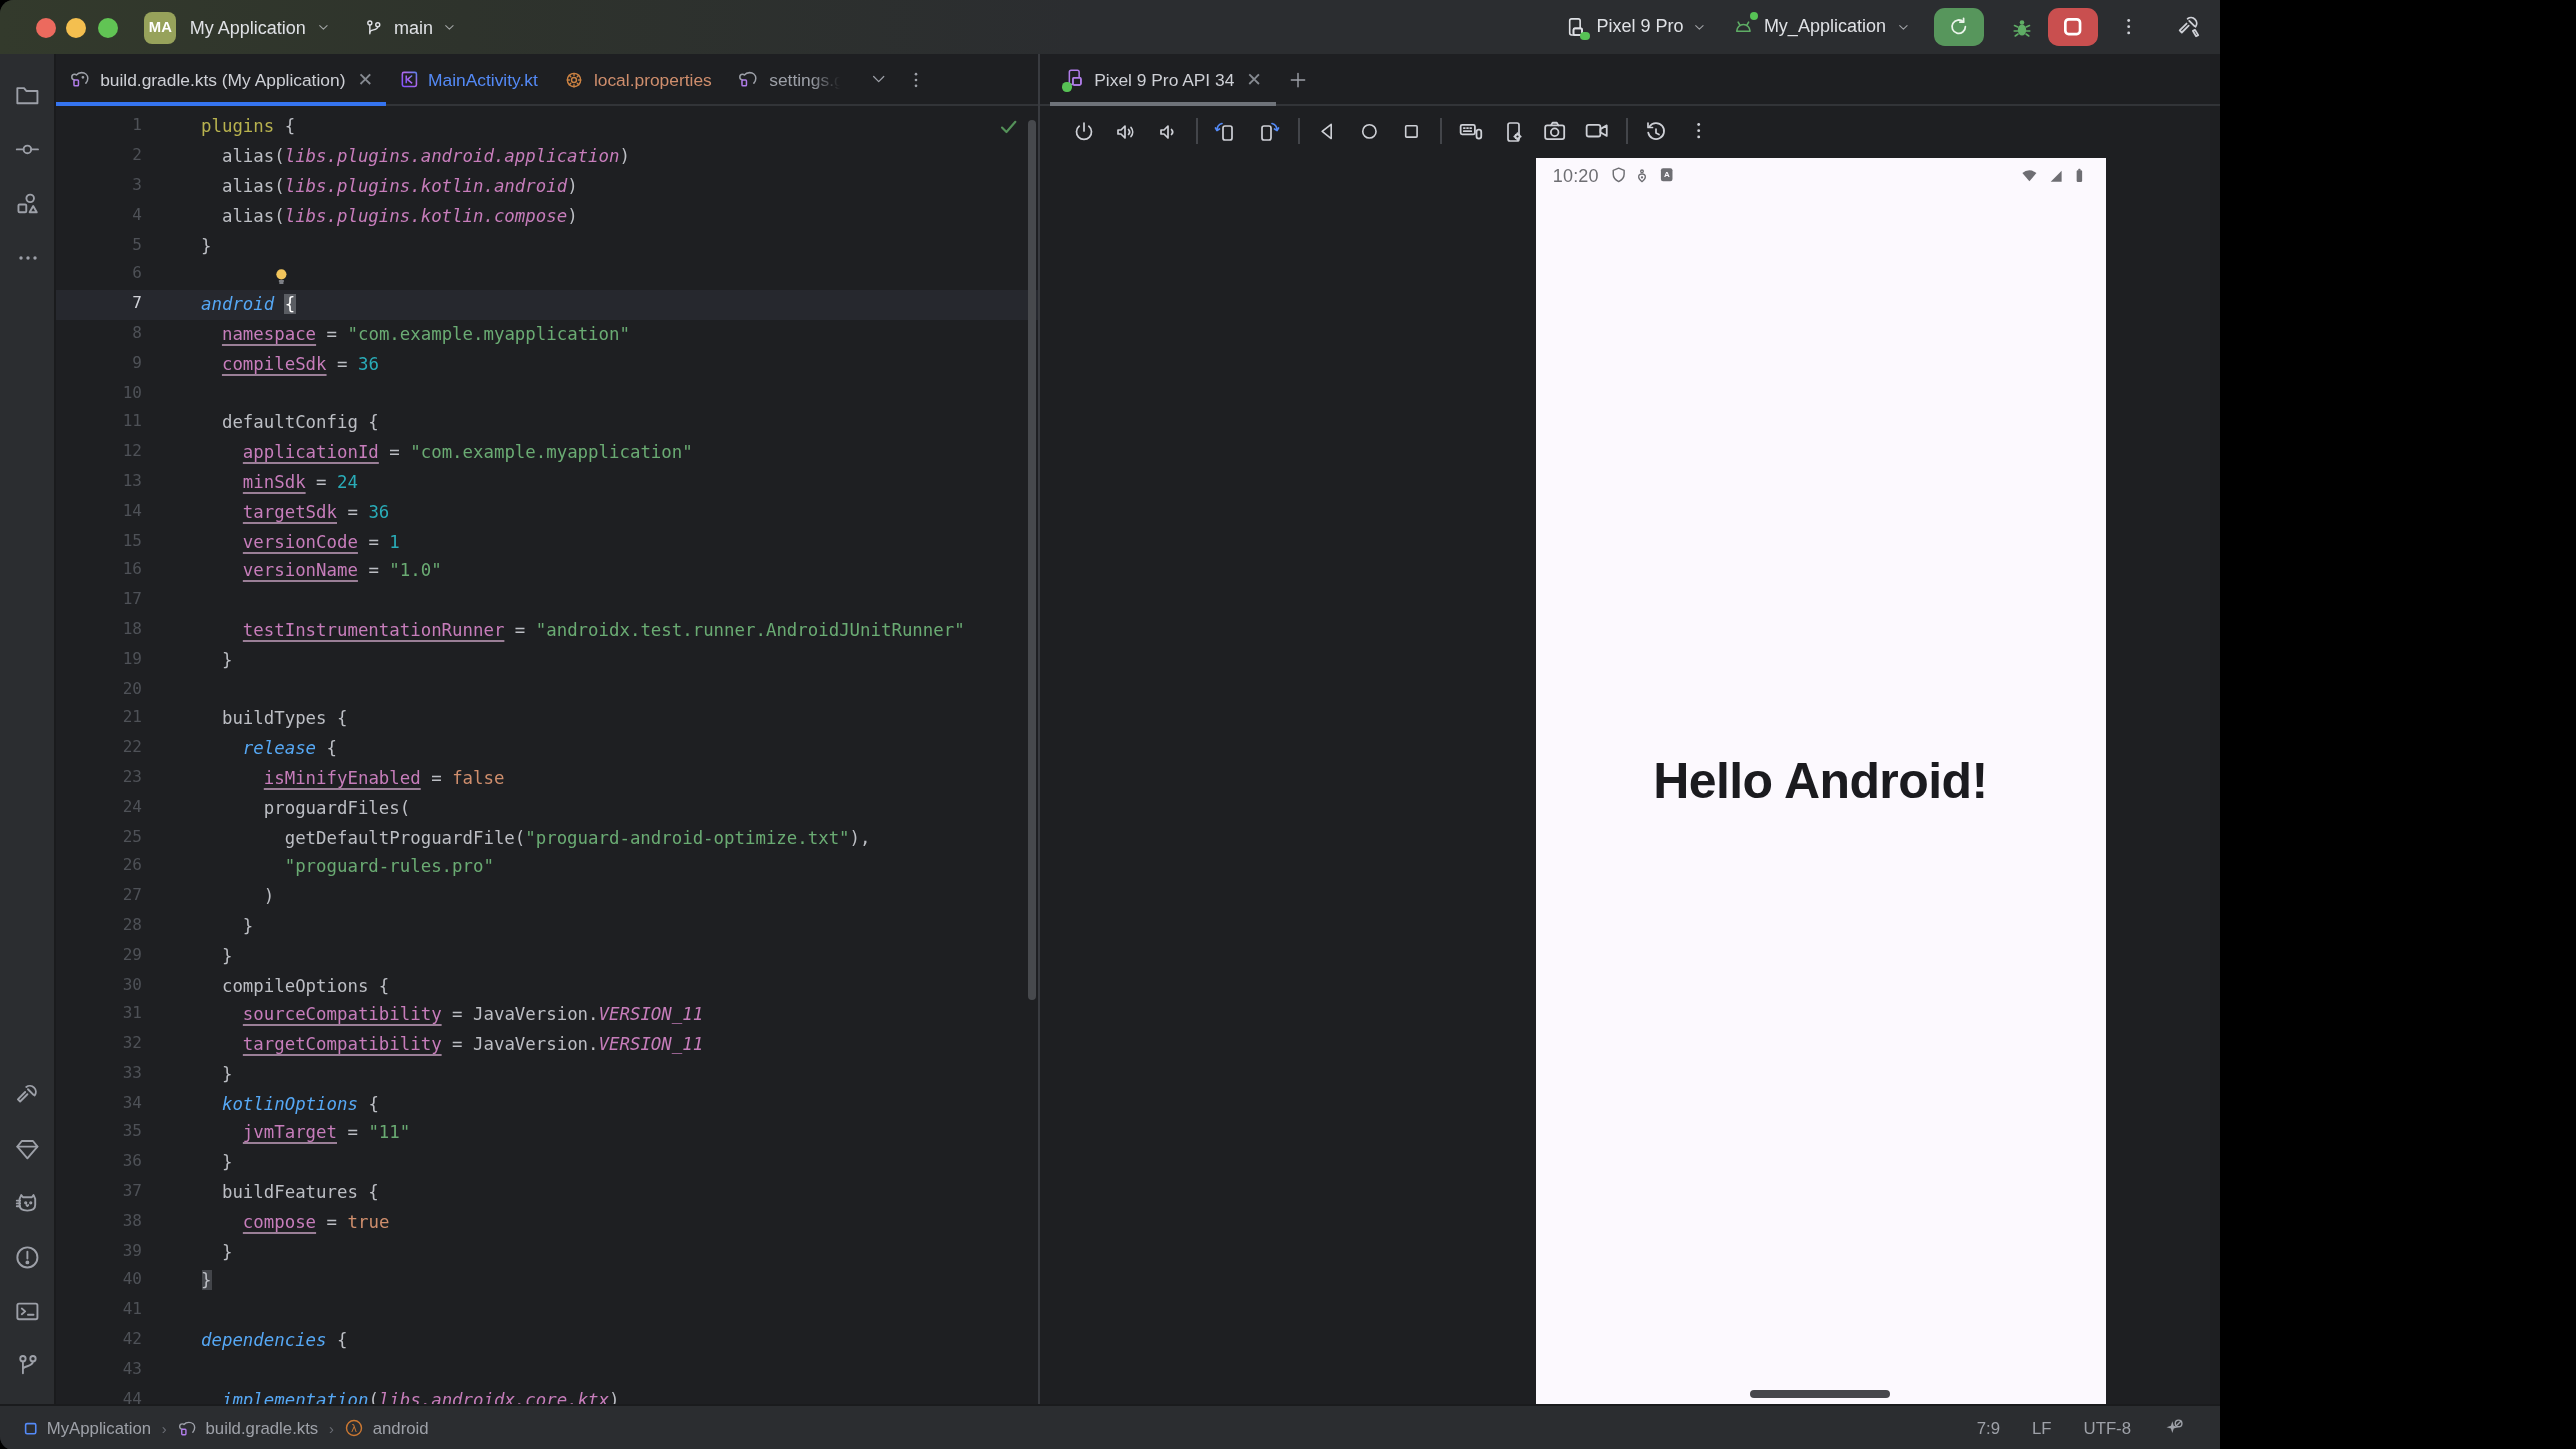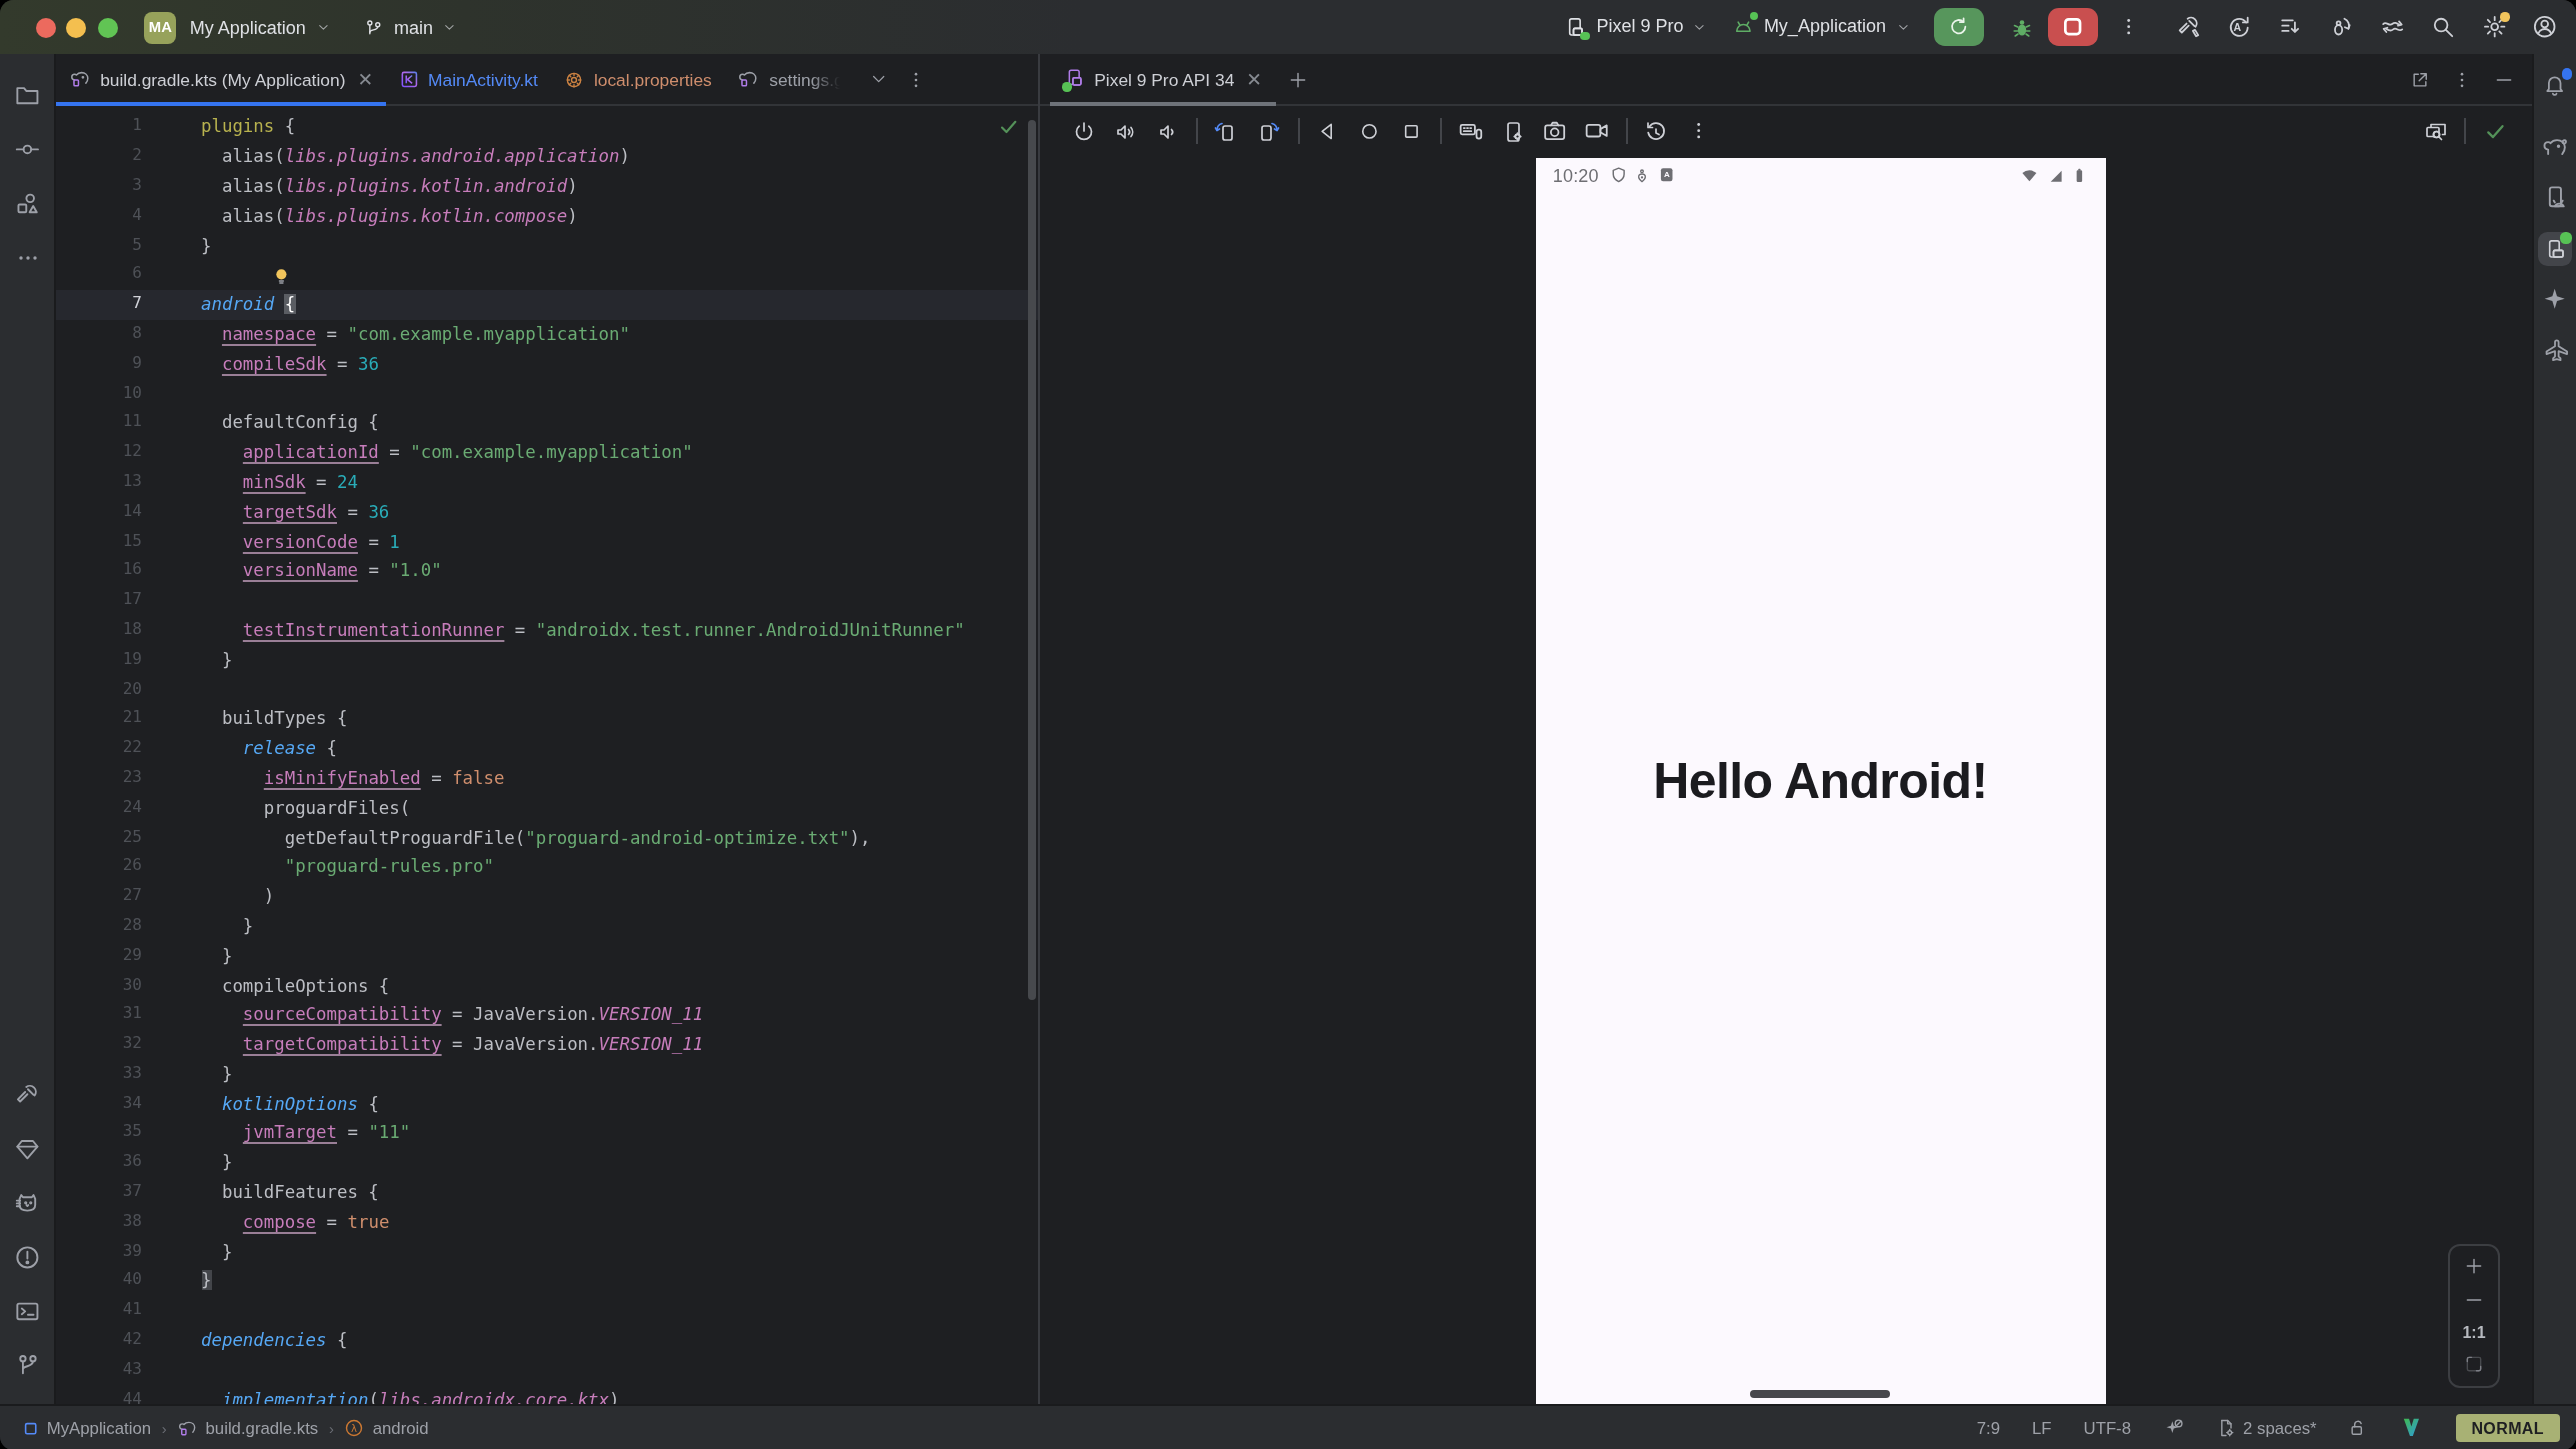--- a/index.html
+++ b/index.html
@@ -1,16 +1,16 @@
 <!DOCTYPE html>
 <html style="font-size:10.7px"><head>
 <meta charset="utf-8">
 <style>
   html,body{margin:0;padding:0;background:#000;}
-  .viewport{width:2576px;height:1449px;overflow:hidden;position:relative;}
+  .viewport{width:2220px;height:1449px;overflow:hidden;position:relative;}
   .stage{width:1288px;height:725px;transform:scale(2);transform-origin:0 0;position:relative;
          background:#1e1f22;border-radius:6.7px;overflow:hidden;
          font-family:"Liberation Sans",sans-serif;color:#ced0d6;-webkit-font-smoothing:antialiased;}
   svg{display:block;}
   .ic{stroke:currentColor;fill:none;stroke-width:1.7;stroke-linecap:round;stroke-linejoin:round;}
 
   
   .titlebar{position:absolute;left:0;top:0;width:1288px;height:27px;
     background:linear-gradient(90deg,#333a2c 0%,#2e332c 18%,#2b2d30 42%,#2b2d30 100%);
     display:flex;align-items:center;}

